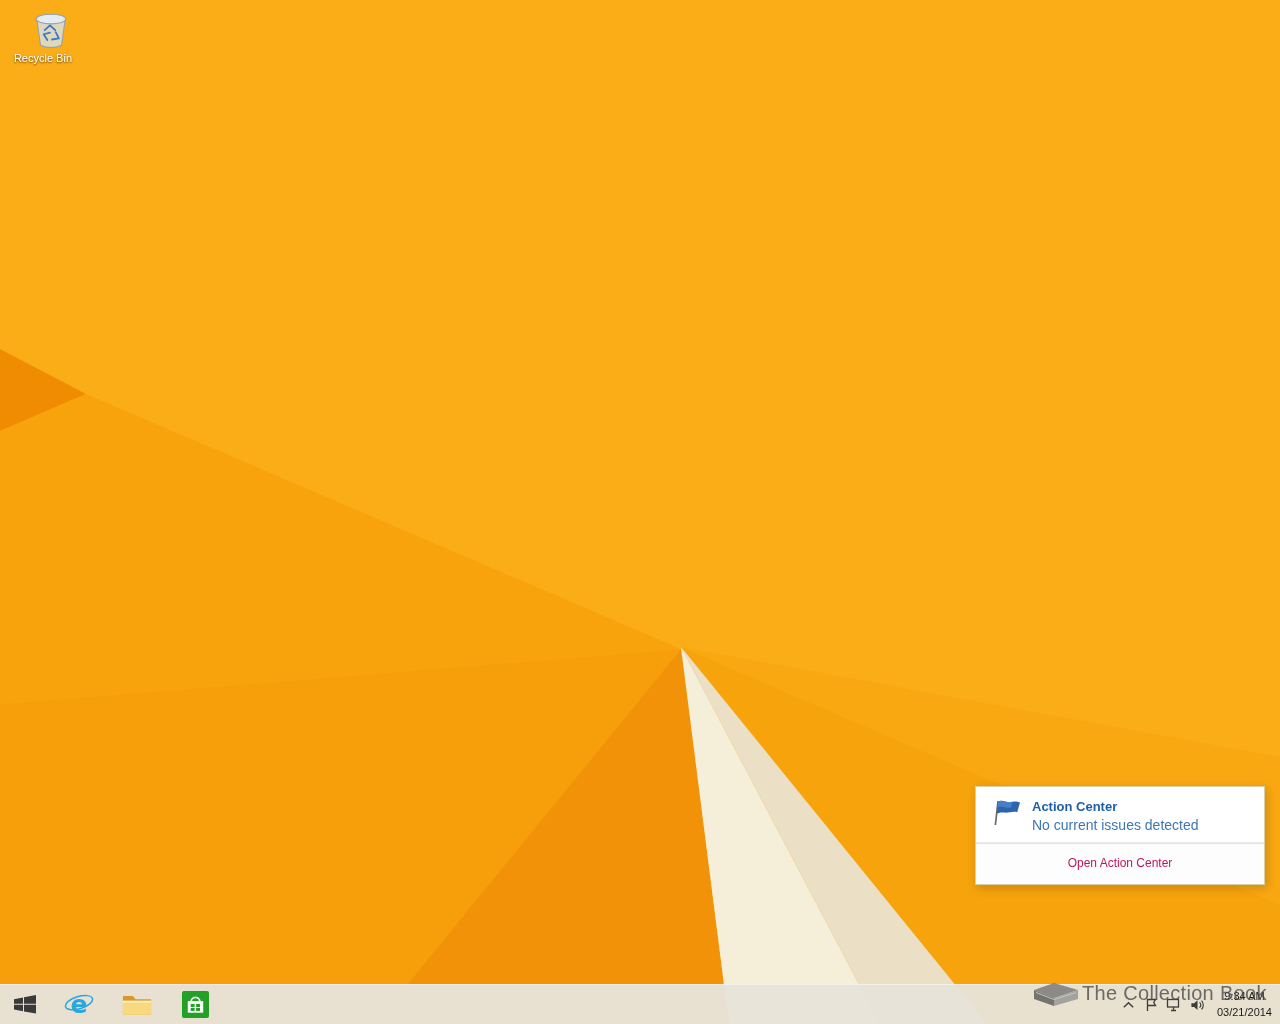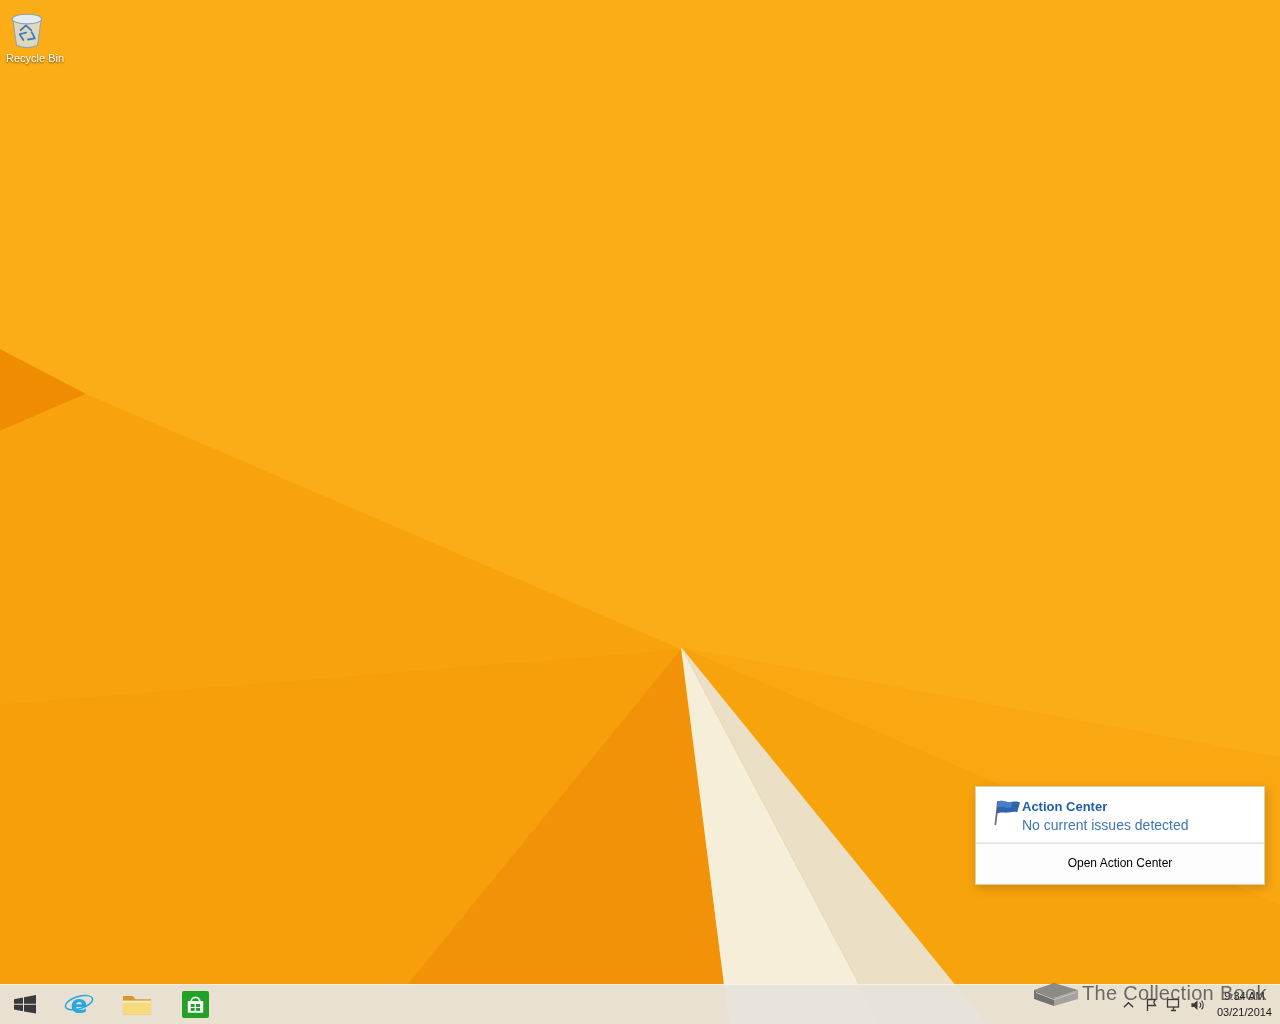--- a/index.html
+++ b/index.html
@@ -6,46 +6,46 @@
   .desktop{
     position:relative;width:1280px;height:1024px;overflow:hidden;
     background:#FBAD18;font-family:"Liberation Sans",sans-serif;
     -webkit-user-select:none;user-select:none;cursor:default;
   }
   .wallpaper{position:absolute;left:0;top:0;width:1280px;height:1024px;display:block;}
 
   
   .desktop-icon{
     position:absolute;left:6px;top:8px;width:66px;
-    display:flex;flex-direction:column;align-items:flex-start;gap:2px;
+    display:flex;flex-direction:column;align-items:flex-end;gap:2px;
   }
   .desktop-icon .icon-label{
     color:#fff;font-size:11px;text-align:center;line-height:1.15;
     text-shadow:0 1px 2px rgba(0,0,0,.65);
   }
 
   
   .ac-popup{
     position:absolute;left:975px;top:786px;width:290px;
     background:#ffffff;border:1px solid #d9d0a8;
     box-shadow:2px 3px 10px rgba(0,0,0,.18);
     font-size:12px;color:#1e1e1e;box-sizing:border-box;
   }
   .ac-header{
-    display:flex;align-items:flex-start;gap:0;
+    display:flex;align-items:flex-start;gap:10px;
     padding:12px 14px 9px 16px;border-bottom:1px solid #ececec;background:#fff;
   }
   .ac-title{font-size:13px;font-weight:bold;color:#1F5FA9;margin-bottom:3px;}
   .ac-status{font-size:14px;color:#3C77B5;}
   .ac-body{padding:13px 18px 26px 20px;line-height:1.3;color:#1c1c1c;}
   .ac-footer{
     border-top:1px solid #e4e4e4;background:#fdfdfd;
     text-align:center;padding:12px 0 14px 0;
   }
-  .ac-link{color:#000000;text-decoration:none;cursor:pointer;font-size:12px;}
+  .ac-link{color:#be185d;text-decoration:none;cursor:pointer;font-size:12px;}
 
   
   .taskbar{
     position:absolute;left:0;bottom:0;width:1280px;height:40px;
     background:rgba(231,227,217,0.96);
     display:flex;align-items:stretch;z-index:5;
     border-top:1px solid rgba(255,255,255,0.45);box-sizing:border-box;
   }
   .tb-btn{
     appearance:none;border:none;background:transparent;margin:0;padding:0;

